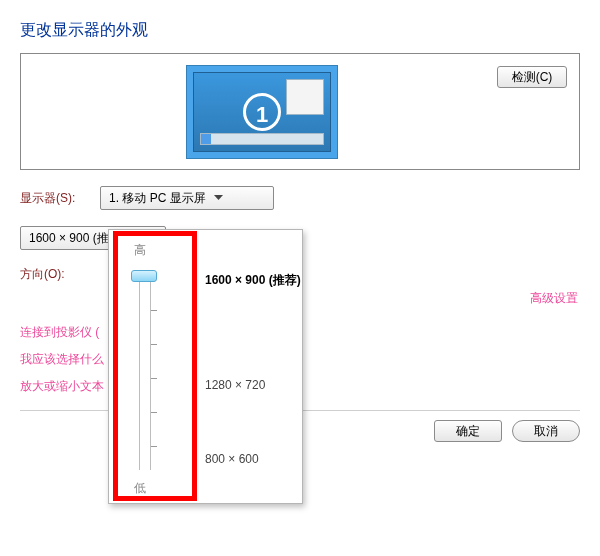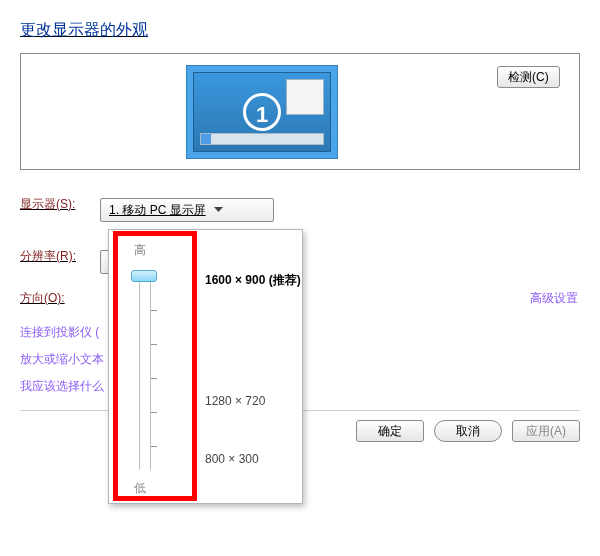--- a/index.html
+++ b/index.html
@@ -9,21 +9,20 @@
     font-size: 12px;
     background: #fff;
     color: #000;
   }
   .page {
     width: 600px;
     height: 556px;
     box-sizing: border-box;
     padding: 20px 20px 11px 20px;
     position: relative;
-    text-decoration: underline;
   }
   .heading {
     color: #006b2d;
     
     color: #004785;
     color: #00563f;
     
     color: #003399;
   }
   .heading {
@@ -114,21 +113,21 @@
     width: 10px;
     height: 100%;
     background: #4f9de8;
   }
   .side-buttons {
     position: absolute;
     right: 12px;
     top: 12px;
     width: 70px;
     display: flex;
-    flex-direction: row;
+    flex-direction: column;
     gap: 10px;
   }
   .win-button {
     display: inline-flex;
     align-items: center;
     justify-content: center;
     height: 22px;
     min-width: 60px;
     padding: 0 10px;
     background: linear-gradient(#fefefe, #e6e6e6);
@@ -155,21 +154,20 @@
     display: inline-flex;
     align-items: center;
     height: 22px;
     border: 1px solid #8a8a8a;
     background: linear-gradient(#fdfdfd, #ebebeb);
     padding: 0 4px 0 8px;
     border-radius: 2px;
     font-size: 12px;
     color: #000;
     position: relative;
-    margin-top: 12px;
   }
   .dropdown .dd-text {
     white-space: nowrap;
   }
   .dd-arrow {
     margin-left: 8px;
     display: inline-block;
   }
   .dd-arrow svg { display:block; }
 
@@ -240,21 +238,21 @@
     font-size: 12px;
     color: #444;
     white-space: nowrap;
   }
   .res-option.current {
     font-weight: bold;
     color: #000;
   }
 
   .link {
-    color: #8b5cf6;
+    color: #ec4899;
     cursor: pointer;
   }
   .adv-link {
     position: absolute;
     right: 22px;
     top: 290px;
   }
   .links-col {
     position: absolute;
     left: 20px;
@@ -307,21 +305,20 @@
       <span class="dd-text">1. 移动 PC 显示屏</span>
       <span class="dd-arrow">
         <svg width="9" height="6">
             <path d="M0 0 L9 0 L4.5 5 Z" fill="#444"></path>
           </svg>
       </span>
     </div>
   </div>
 
   <div class="form-row">
-    <div class="form-label">分辨率(R):</div>
     <div class="dropdown" style="width:132px;">
       <span class="dd-text">1600 × 900 (推荐)</span>
       <span class="dd-arrow">
         <svg width="9" height="6">
             <path d="M0 0 L9 0 L4.5 5 Z" fill="#444"></path>
           </svg>
       </span>
     </div>
   </div>
 
@@ -335,37 +332,36 @@
 
     <div class="slider-tick" style="top:46px;"></div>
     <div class="slider-tick" style="top:80px;"></div>
     <div class="slider-tick" style="top:114px;"></div>
     <div class="slider-tick" style="top:148px;"></div>
     <div class="slider-tick" style="top:182px;"></div>
     <div class="slider-tick" style="top:216px;"></div>
     <div class="slider-thumb"></div>
 
     <span class="res-option current" style="top:42px;">1600 × 900 (推荐)</span>
-    <span class="res-option" style="top:164px;">1280 × 720</span>
-    <span class="res-option" style="top:222px;">800 × 300</span>
+    <span class="res-option" style="top:148px;">1280 × 720</span>
+    <span class="res-option" style="top:222px;">800 × 600</span>
 
     <span class="slider-label-bottom">低</span>
 
     <div class="red-box"></div>
   </div>
 
   <span class="link adv-link">高级设置</span>
 
   <div class="links-col">
     <span class="link">连接到投影仪 (</span>
+    <span class="link">我应该选择什么</span>
     <span class="link">放大或缩小文本</span>
-    <span class="link">我应该选择什么</span>
   </div>
 
   <div class="hr"></div>
 
   <div class="action-bar">
     <div class="win-button" style="min-width:68px;">确定</div>
     <div class="win-button" style="min-width:68px;border-radius:11px;">取消</div>
-    <div class="win-button disabled" style="min-width:68px;">应用(A)</div>
   </div>
 
 </div>
 
 </body></html>

